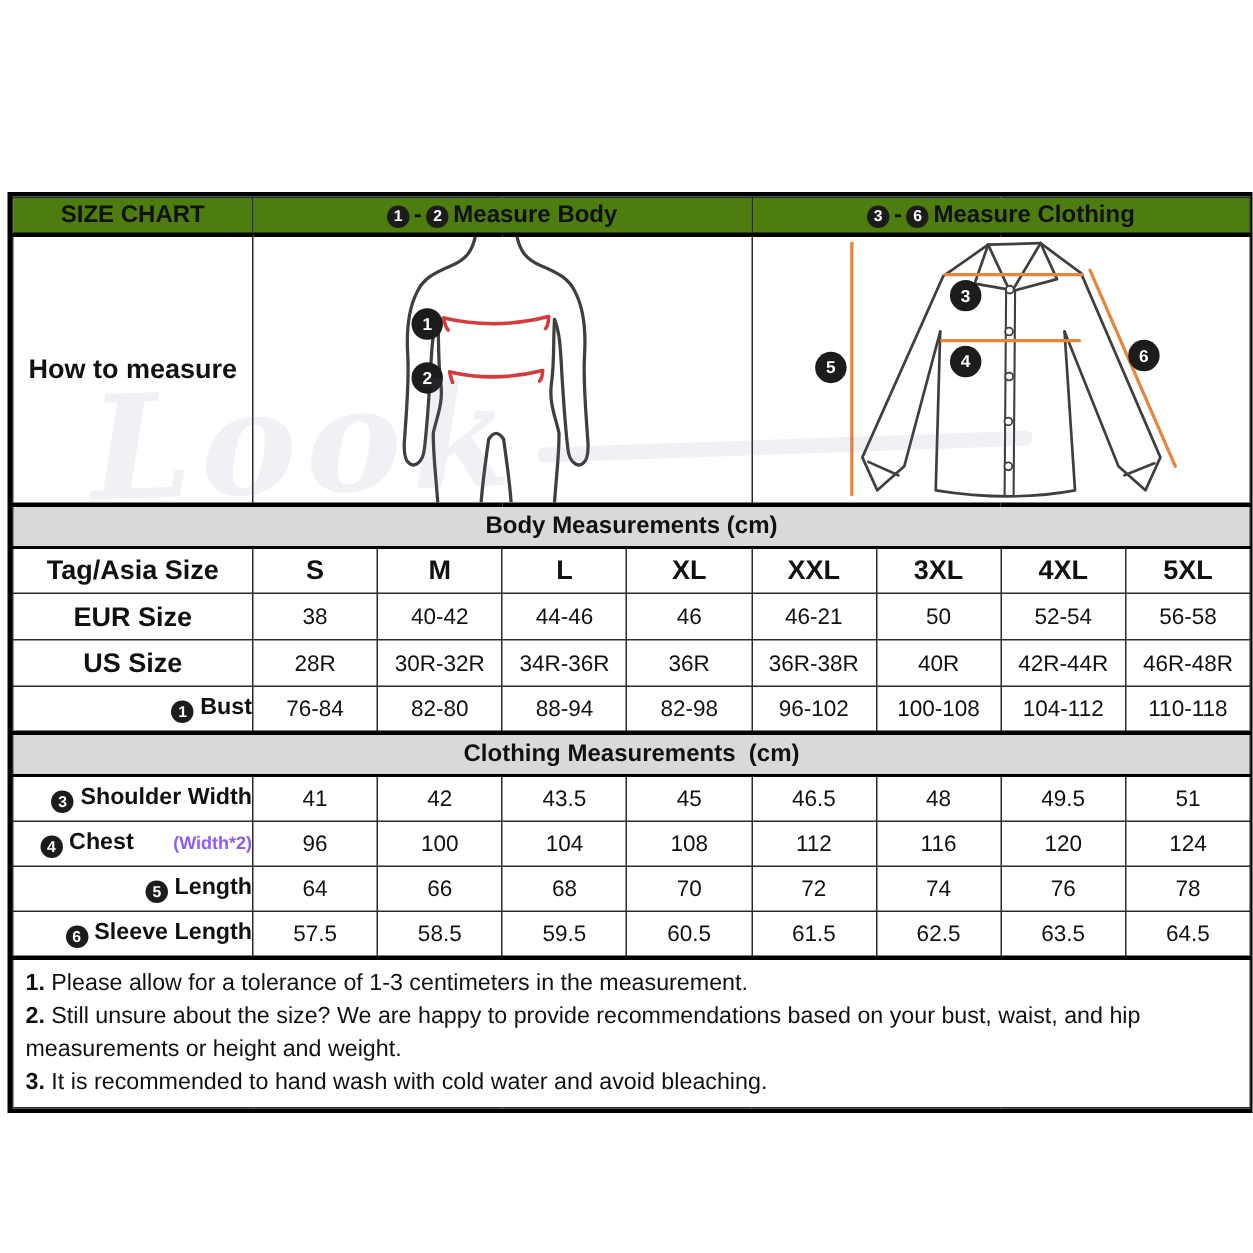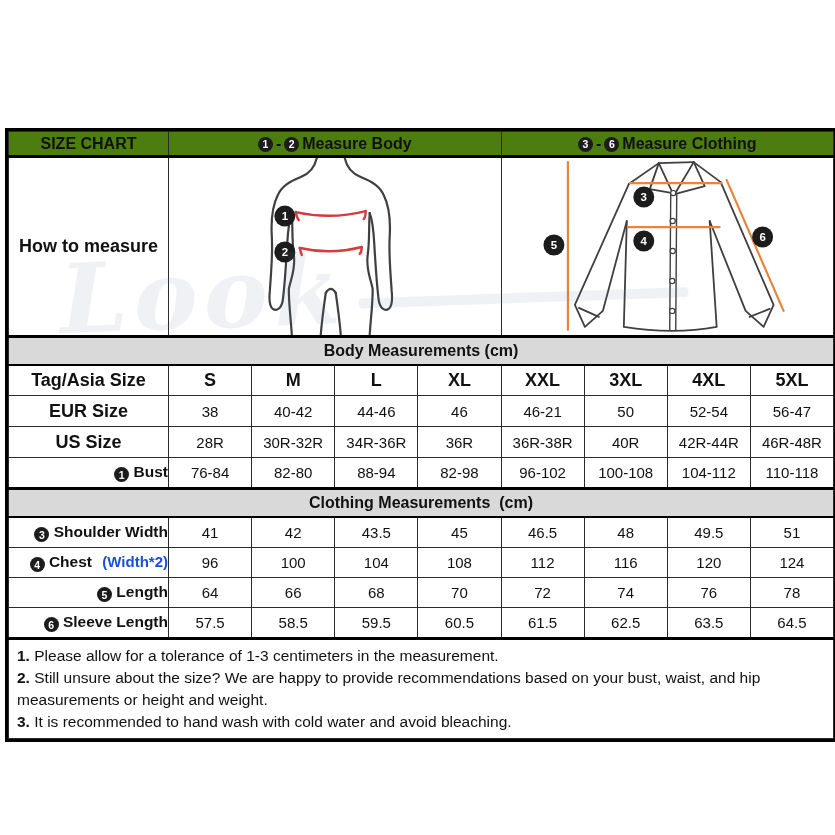--- a/index.html
+++ b/index.html
@@ -34,21 +34,21 @@
     text-align:left;vertical-align:top;padding:5px 8px;height:88px;
     font-size:15.5px;line-height:1.42;border-top:3px solid #000;margin-left:29px;
   }
   .badge{
     display:inline-flex;width:15px;height:15px;border-radius:50%;
     background:#1c1c1c;color:#fff;font-size:10.5px;font-weight:bold;
     align-items:center;justify-content:center;vertical-align:-2px;
     line-height:1;flex:none;
   }
   .hdrgroup{display:inline-flex;align-items:center;gap:3px;}
-  .suffix{color:#1d4ed8;font-weight:bold;font-size:15px;margin-left:6px;}
+  .suffix{color:#8b5cf6;font-weight:bold;font-size:12px;margin-left:22px;}
   svg{display:block;}
   .wm{
     position:absolute;left:60px;top:232px;z-index:3;pointer-events:none;
     font-family:"DejaVu Serif",serif;font-style:italic;font-weight:bold;
     font-size:96px;color:rgba(105,115,145,0.10);transform:rotate(-2deg);
     white-space:nowrap;letter-spacing:6px;
   }
   .wm .dash{
     display:inline-block;width:330px;height:10px;background:rgba(105,115,145,0.10);
     vertical-align:14px;margin-left:12px;border-radius:4px;
@@ -190,21 +190,21 @@
 
   <tr class="r30">
     <td class="rowlabel">EUR Size</td>
     <td>38</td>
     <td>40-42</td>
     <td>44-46</td>
     <td>46</td>
     <td>46-21</td>
     <td>50</td>
     <td>52-54</td>
-    <td>56-47</td>
+    <td>56-58</td>
   </tr>
 
   <tr class="r30">
     <td class="rowlabel">US Size</td>
     <td>28R</td>
     <td>30R-32R</td>
     <td>34R-36R</td>
     <td>36R</td>
     <td>36R-38R</td>
     <td>40R</td>

